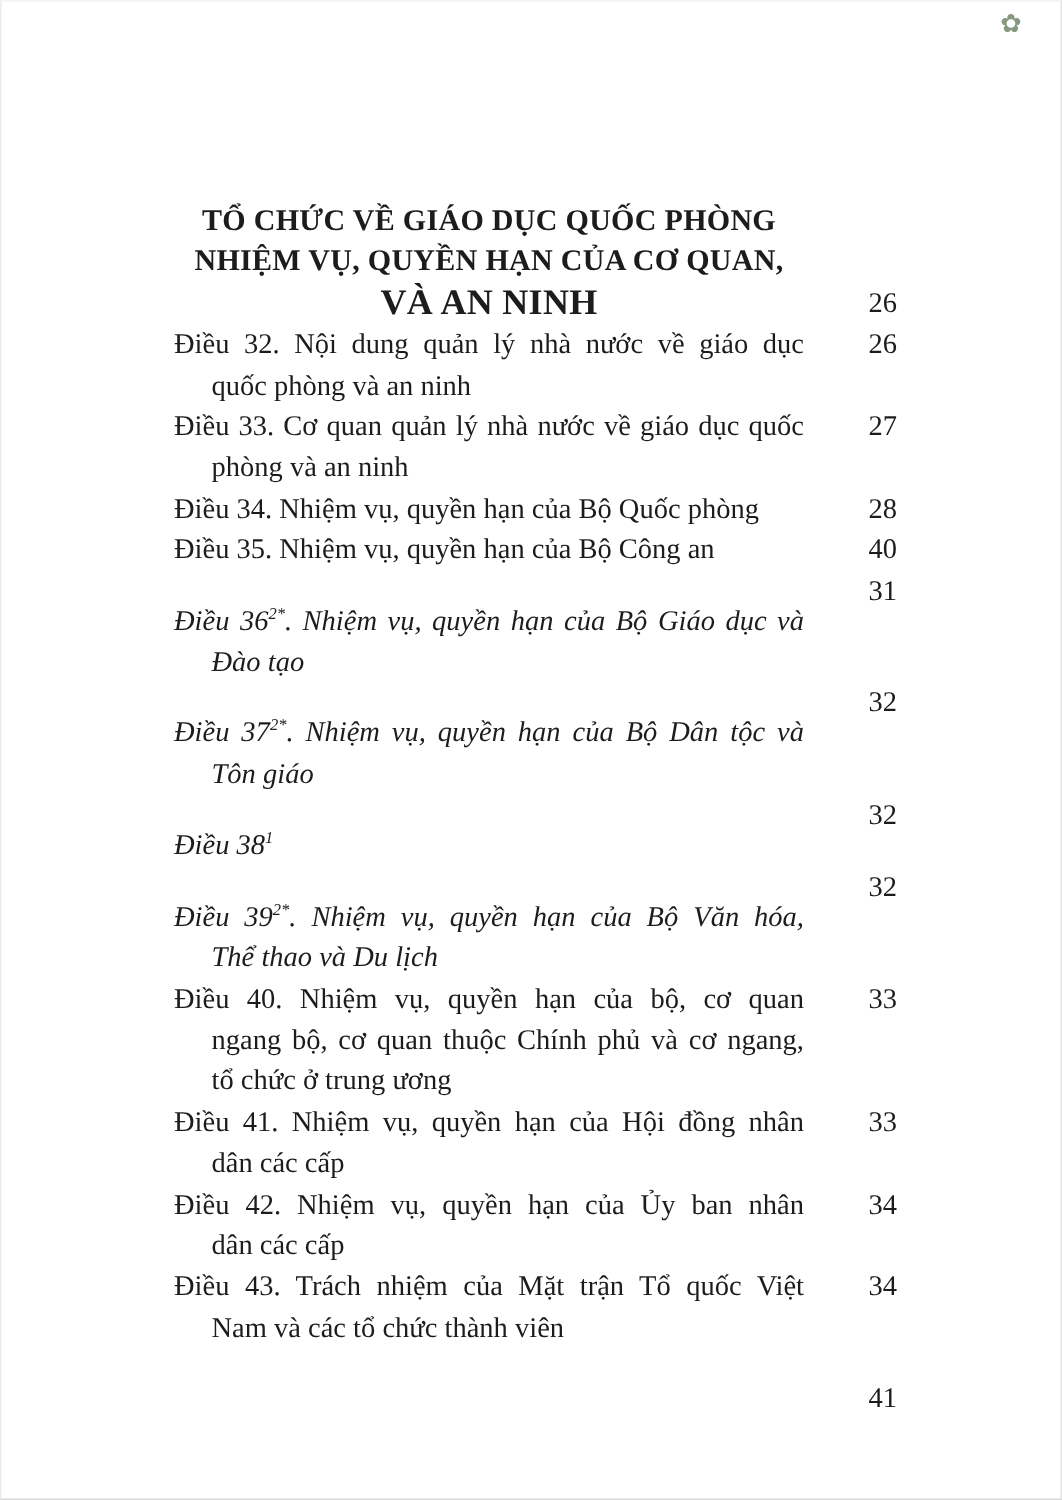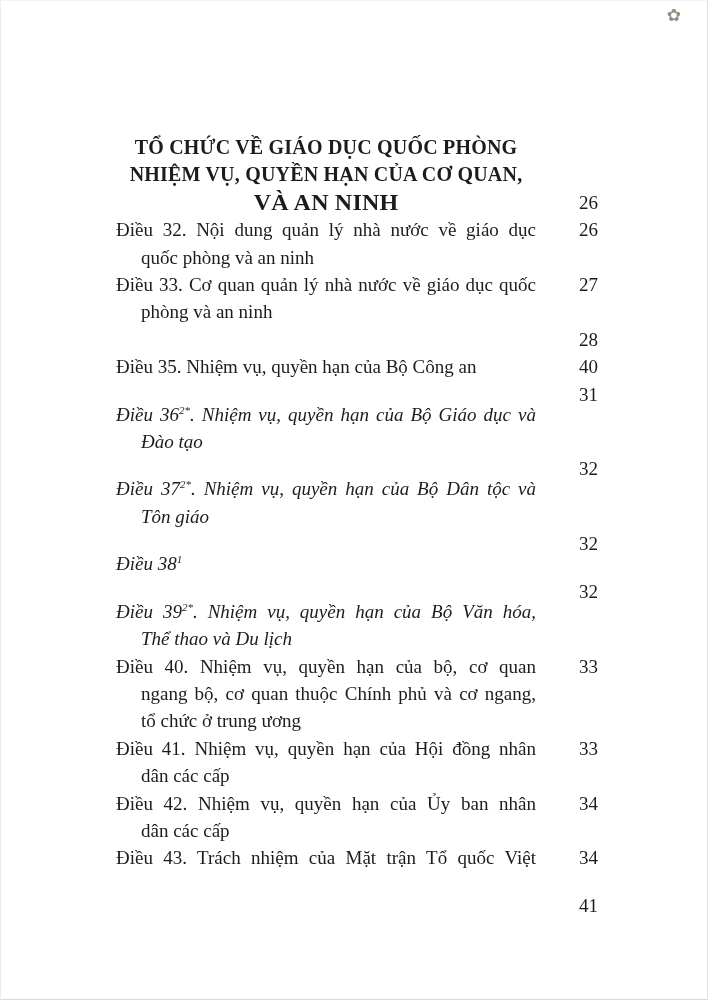--- a/index.html
+++ b/index.html
@@ -143,20 +143,23 @@
           <div class="entry-page">26</div>
         </div>
         <div class="entry">
           <div class="entry-text">
             <div class="line fill"><span>Điều 33. Cơ quan quản lý nhà nước về giáo dục quốc</span></div>
             <div class="line cont"><span>phòng và an ninh</span></div>
           </div>
           <div class="entry-page">27</div>
         </div>
         <div class="entry">
+          <div class="entry-text">
+            <div class="line"><span>Điều 34. Nhiệm vụ, quyền hạn của Bộ Quốc phòng</span></div>
+          </div>
           <div class="entry-page">28</div>
         </div>
         <div class="entry">
           <div class="entry-text">
             <div class="line"><span>Điều 35. Nhiệm vụ, quyền hạn của Bộ Công an</span></div>
           </div>
           <div class="entry-page">40</div>
         </div>
         <div class="entry italic">
           <div class="entry-text">
@@ -203,20 +206,21 @@
         <div class="entry">
           <div class="entry-text">
             <div class="line fill"><span>Điều 42. Nhiệm vụ, quyền hạn của Ủy ban nhân</span></div>
             <div class="line cont"><span>dân các cấp</span></div>
           </div>
           <div class="entry-page">34</div>
         </div>
         <div class="entry">
           <div class="entry-text">
             <div class="line fill"><span>Điều 43. Trách nhiệm của Mặt trận Tổ quốc Việt</span></div>
+            <div class="line cont"><span>Nam và các tổ chức thành viên</span></div>
           </div>
           <div class="entry-page">34</div>
         </div>
       </div>
 
     <div class="footer-page">41</div>
 
   </div>
 </div>
 

